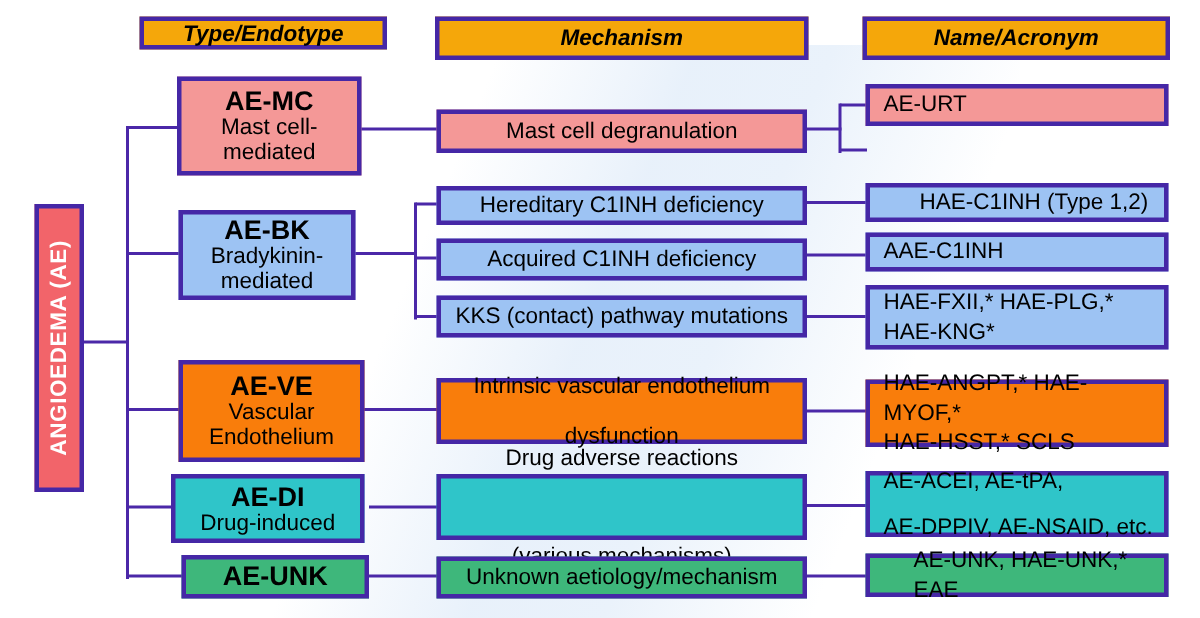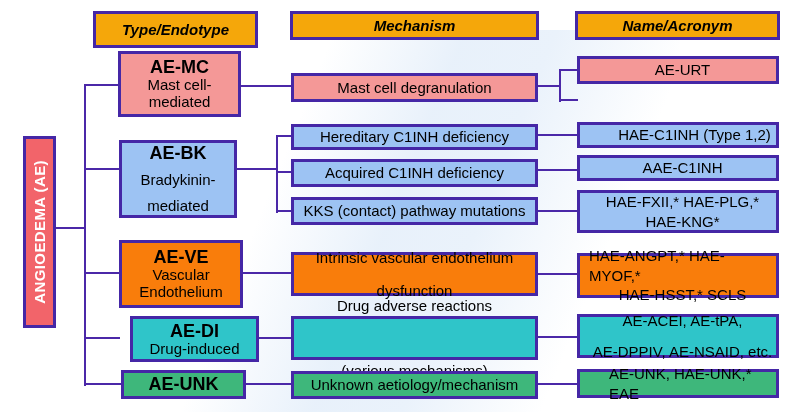--- a/index.html
+++ b/index.html
@@ -13,21 +13,21 @@
   .hdr { background:var(--header_orange,#F5A70A); font-weight:bold; font-style:italic; font-size:15px; }
   .pink  { background:var(--pink,#F49897); }
   .red   { background:var(--red,#F2646A); }
   .blue  { background:var(--blue,#9DC3F3); }
   .orange{ background:var(--orange,#F97D0B); }
   .teal  { background:var(--teal,#2FC5C9); }
   .green { background:var(--green,#3EB77B); }
   .acr { font-weight:bold; font-size:18px; line-height:1.12; }
   .desc { font-size:15px; line-height:1.12; }
   .mech { font-size:15px; line-height:1.16; }
-  .name-box { align-items:center; text-align:left; padding-left:9px; }
+  .name-box { align-items:flex-start; text-align:left; padding-left:9px; }
   .nm { font-size:15px; line-height:1.3; }
   .root-label { writing-mode:vertical-rl; transform:rotate(180deg); color:#fff; font-weight:bold;
     font-size:15px; letter-spacing:0.4px; white-space:nowrap; }
   .line { position:absolute; background:var(--line,#4B28A8); }
 </style>
 </head>
 <body>
 
 <div class="canvas">
   <div class="bg-band"></div>
@@ -56,40 +56,40 @@
   <div class="line" style="left:537px;top:169px;width:41px;height:2px;"></div>
   <div class="line" style="left:537px;top:210px;width:41px;height:2px;"></div>
   <div class="line" style="left:537px;top:273px;width:41px;height:2px;"></div>
   <div class="line" style="left:537px;top:336px;width:41px;height:2px;"></div>
   <div class="line" style="left:537px;top:383px;width:41px;height:2px;"></div>
 
   <div class="box red" style="left:23px;top:136px;width:33px;height:192px;">
     <div class="root-label">ANGIOEDEMA (AE)</div>
   </div>
 
-  <div class="box hdr" style="left:93px;top:11px;width:165px;height:37px;">Type/Endotype</div>
+  <div class="box hdr" style="left:93px;top:11px;width:165px;height:22px;">Type/Endotype</div>
   <div class="box hdr" style="left:290px;top:11px;width:249px;height:29px;">Mechanism</div>
   <div class="box hdr" style="left:575px;top:11px;width:205px;height:29px;">Name/Acronym</div>
 
   <div class="box pink" style="left:118px;top:51px;width:123px;height:66px;">
     <div class="acr">AE-MC</div>
     <div class="desc">Mast cell-</div>
     <div class="desc">mediated</div>
   </div>
-  <div class="box blue" style="left:119px;top:140px;width:118px;height:78px;justify-content:space-between;">
+  <div class="box blue" style="left:119px;top:140px;width:118px;height:60px;">
     <div class="acr">AE-BK</div>
     <div class="desc">Bradykinin-</div>
     <div class="desc">mediated</div>
   </div>
   <div class="box orange" style="left:119px;top:240px;width:124px;height:68px;">
     <div class="acr">AE-VE</div>
     <div class="desc">Vascular</div>
     <div class="desc">Endothelium</div>
   </div>
-  <div class="box teal" style="left:130px;top:316px;width:129px;height:46px;">
+  <div class="box teal" style="left:114px;top:316px;width:129px;height:46px;">
     <div class="acr">AE-DI</div>
     <div class="desc">Drug-induced</div>
   </div>
   <div class="box green" style="left:121px;top:370px;width:125px;height:29px;">
     <div class="acr">AE-UNK</div>
   </div>
 
   <div class="box pink" style="left:291px;top:73px;width:247px;height:29px;">
     <div class="mech">Mast cell degranulation</div>
   </div>

